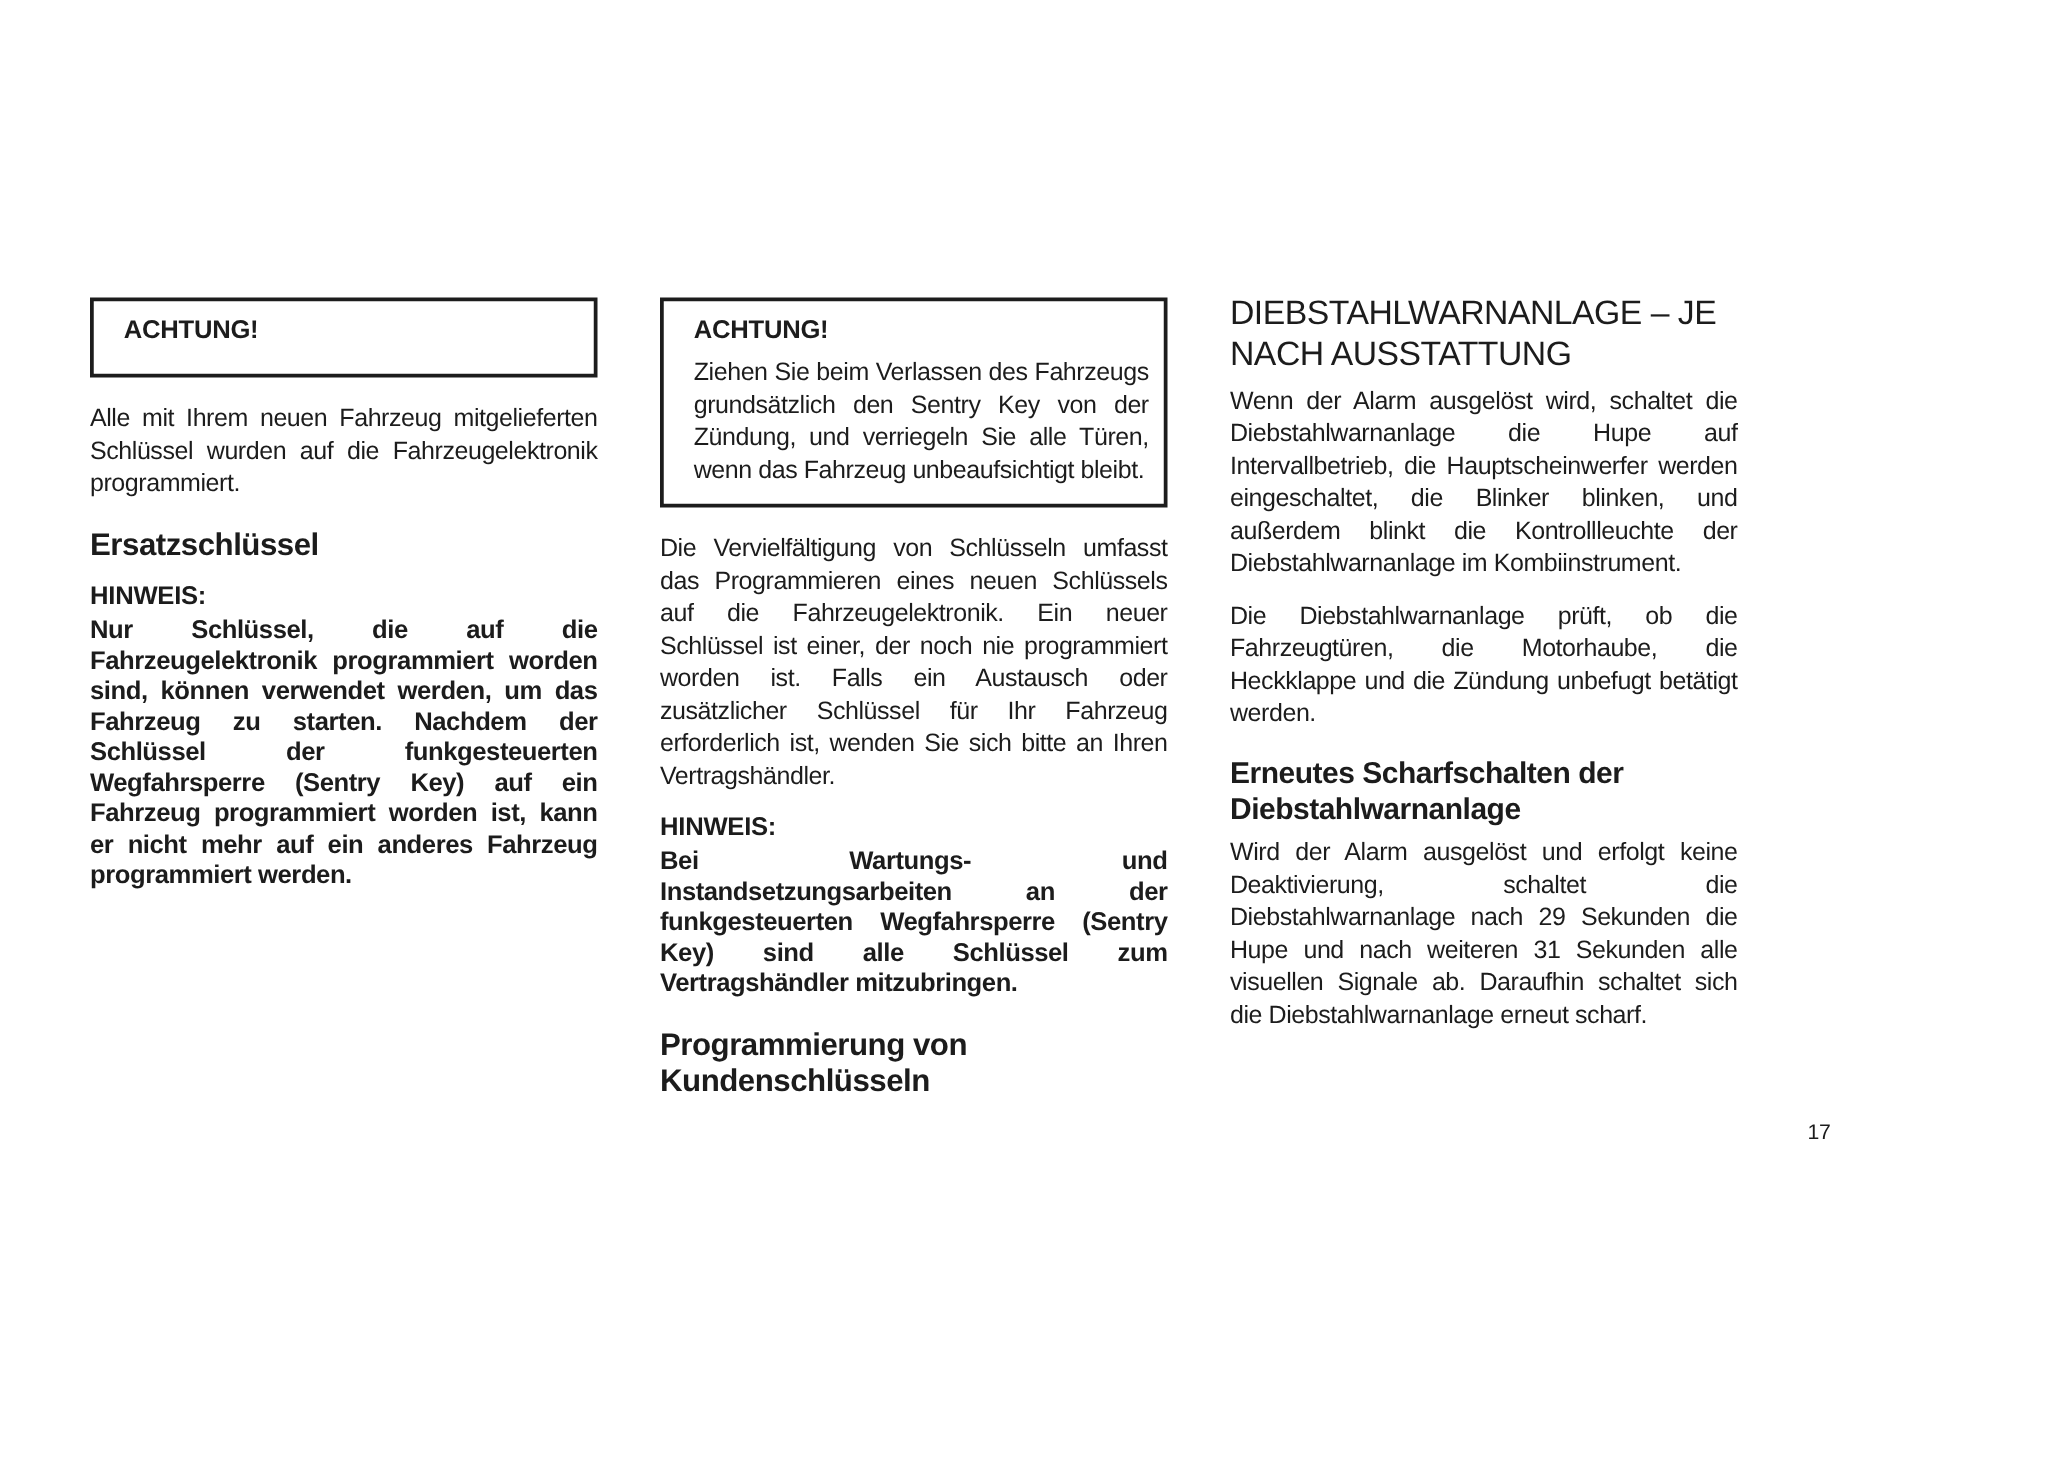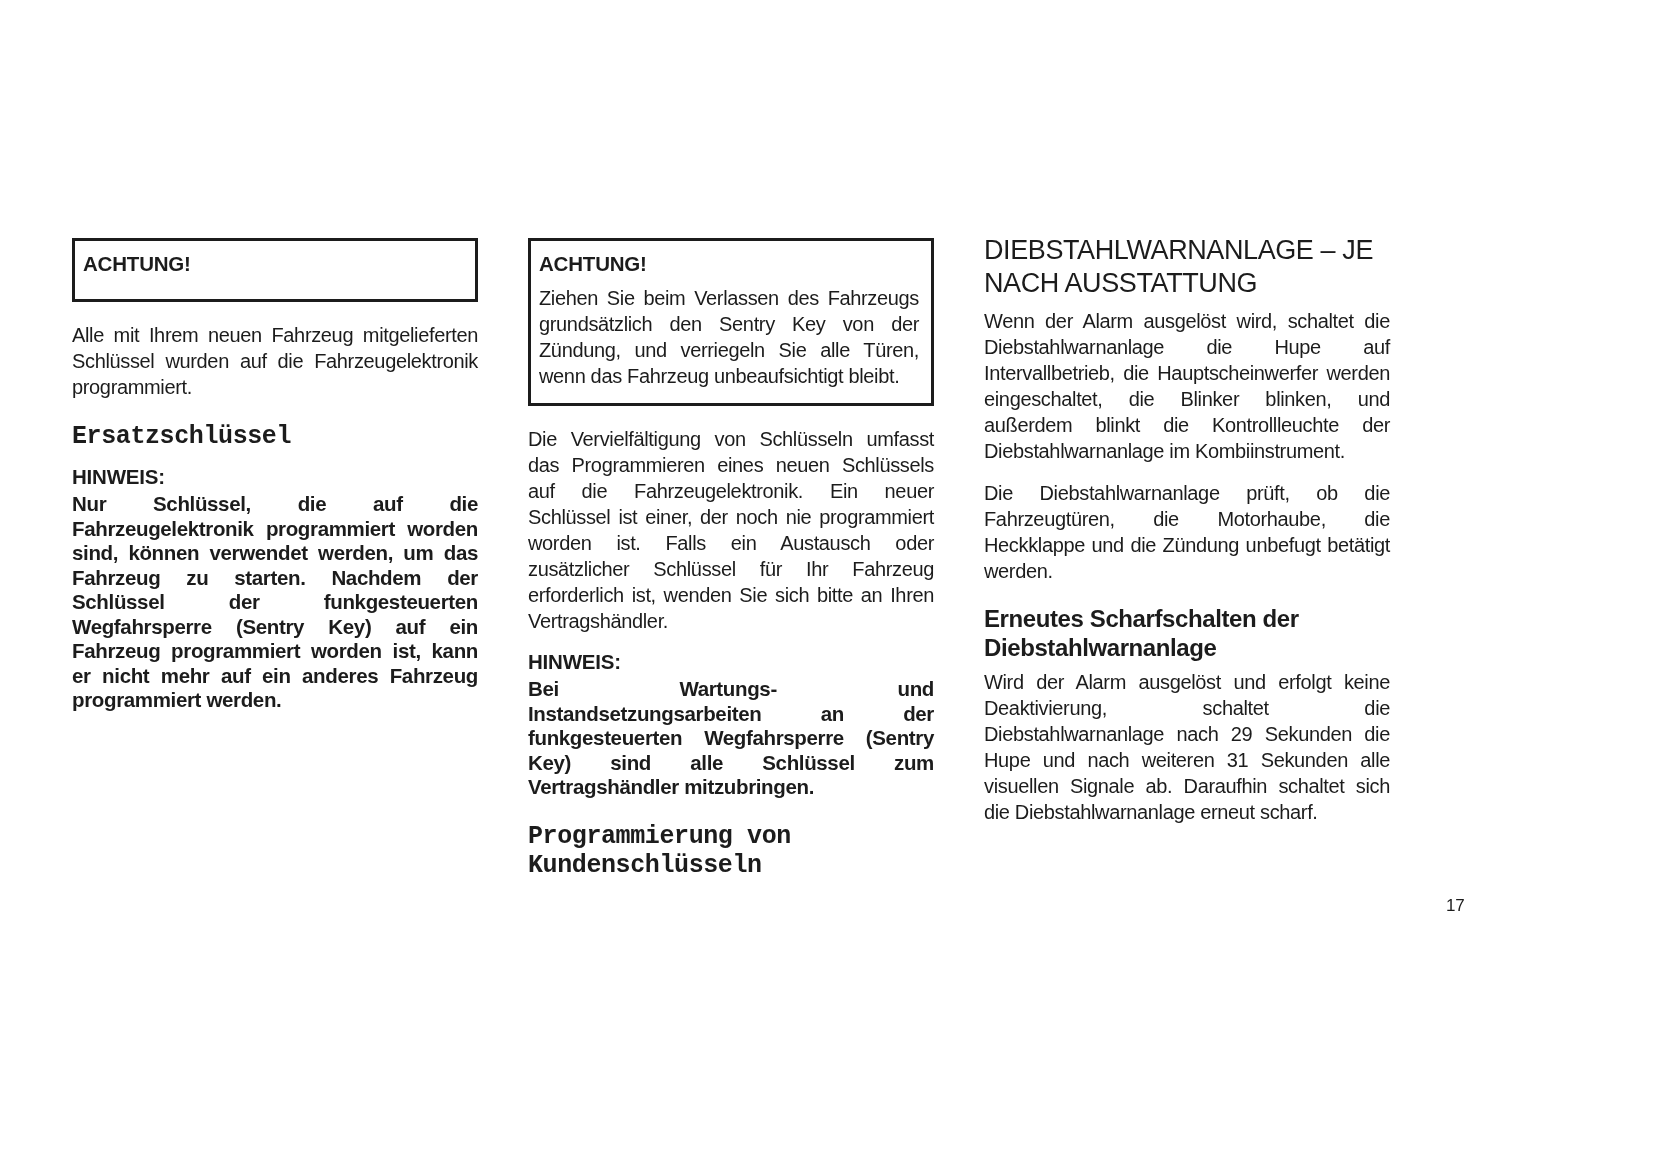--- a/index.html
+++ b/index.html
@@ -35,40 +35,39 @@
   .body-text {
     font-size: 20px;
     line-height: 26px;
     letter-spacing: -0.35px;
     text-align: justify;
     margin: 0 0 16px 0;
   }
   
   .warning-box {
     border: 3px solid #1c1c1c;
-    padding: 9px 12px 14px 8px;
+    padding: 9px 12px 14px 24px;
     margin: 4px 0 20px 0;
   }
   .warning-title {
     font-size: 20.5px;
     font-weight: bold;
     margin: 2px 0 9px 0;
     letter-spacing: -0.2px;
   }
   .warning-box .body-text {
     margin: 0;
   }
   
   .section-heading {
     font-size: 25px;
     line-height: 29px;
     font-weight: bold;
     letter-spacing: -0.4px;
     margin: 22px 0 10px 0;
-    font-family: Liberation Mono, monospace;
   }
   .main-heading {
     font-size: 27px;
     line-height: 33px;
     font-weight: normal;
     letter-spacing: -0.4px;
     margin: 0 0 8px 0;
   }
   .sub-heading {
     font-size: 24px;

